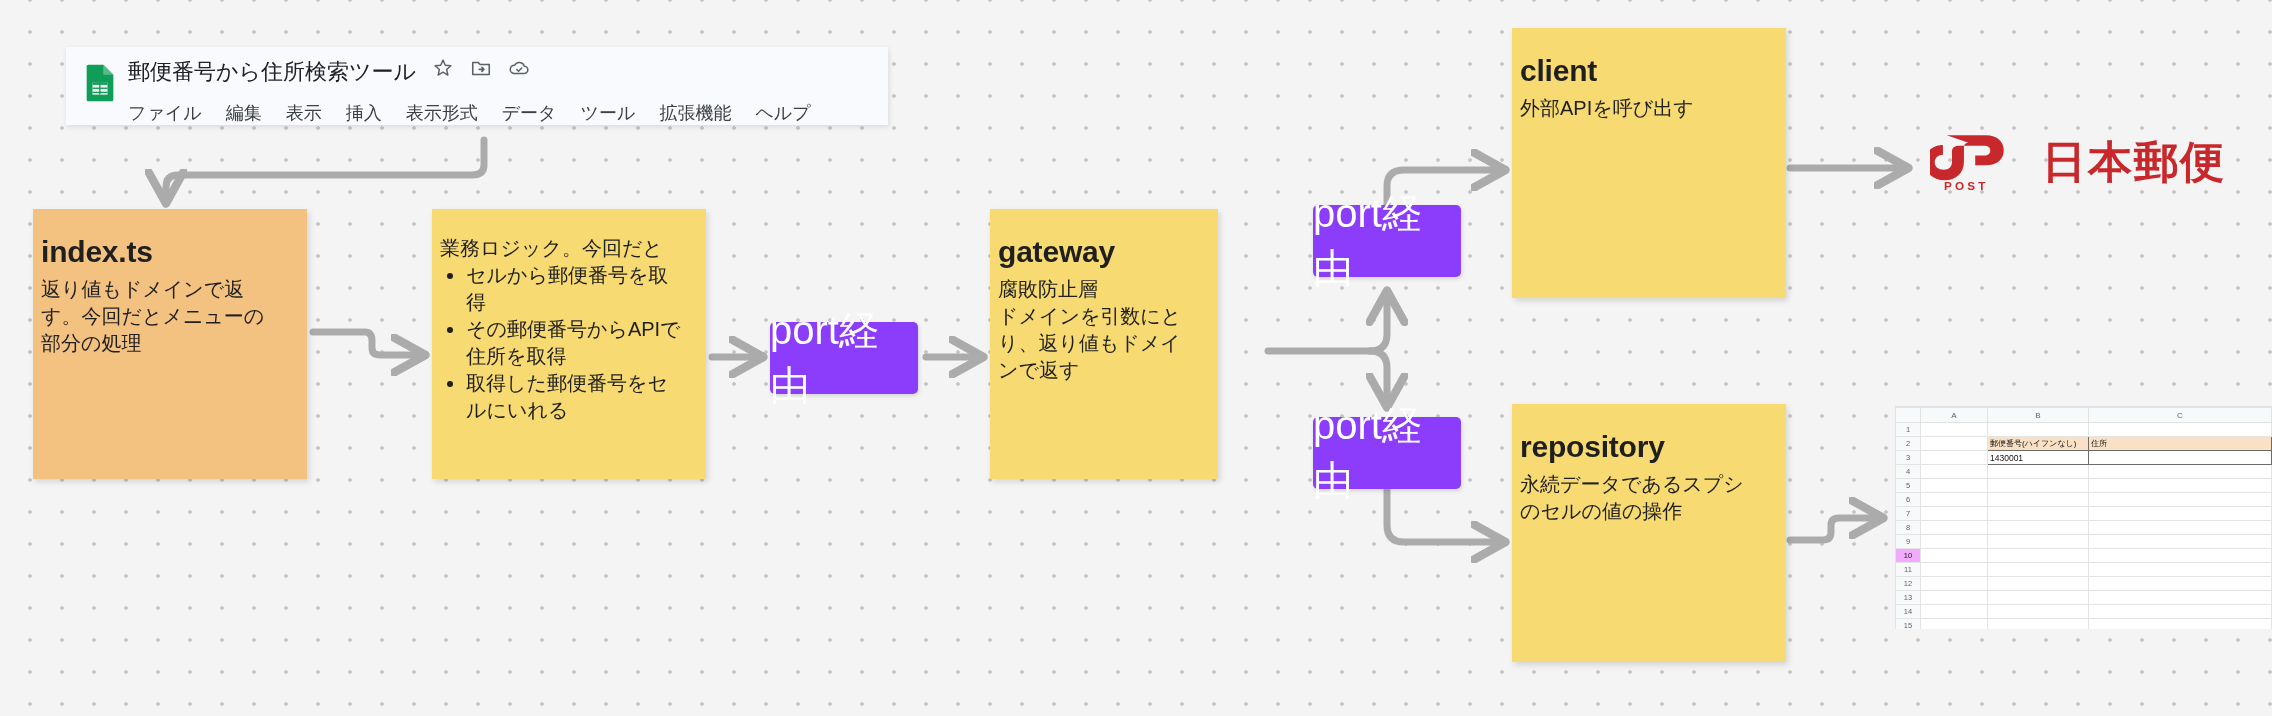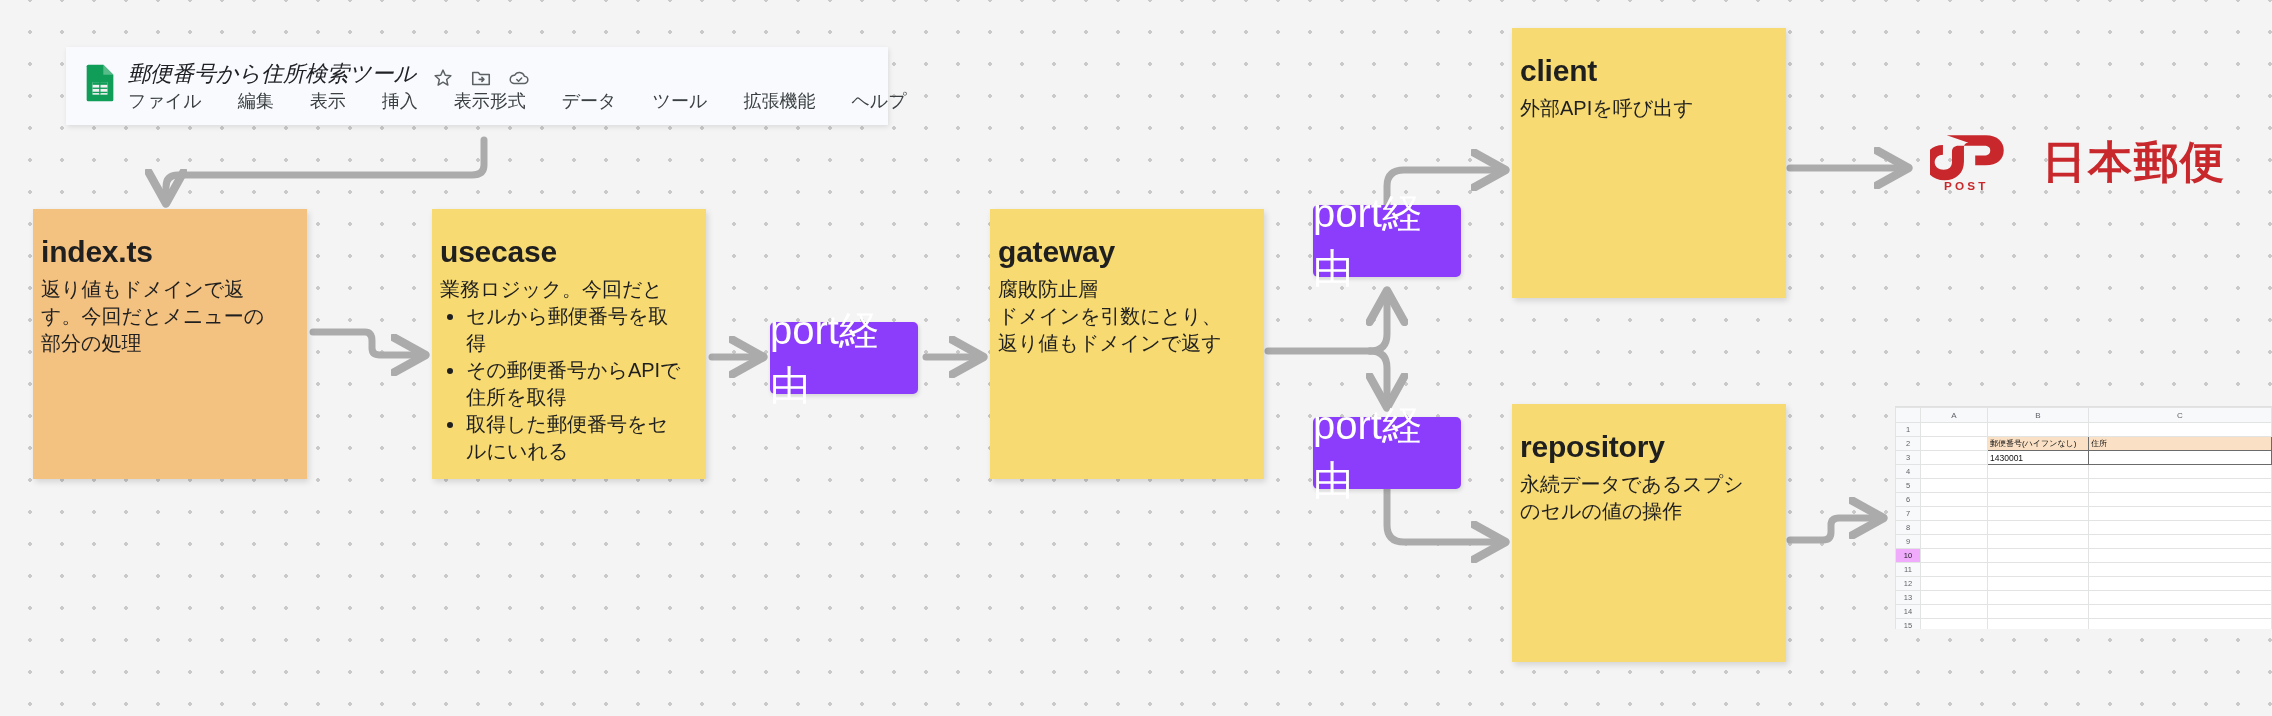--- a/index.html
+++ b/index.html
@@ -65,21 +65,21 @@
     width: 274px; height: 270px;
     background: #F3C180;
   }
   #card-usecase {
     left: 432px; top: 209px;
     width: 274px; height: 270px;
     background: #F7DA72;
   }
   #card-gateway {
     left: 990px; top: 209px;
-    width: 274px; height: 270px;
+    width: 228px; height: 270px;
     background: #F7DA72;
   }
   #card-client {
     left: 1512px; top: 28px;
     width: 274px; height: 270px;
     background: #F7DA72;
   }
   #card-repository {
     left: 1512px; top: 404px;
     width: 274px; height: 258px;
@@ -116,37 +116,36 @@
   #sheets-logo {
     width: 40px; height: 40px;
     margin: 16px 8px 0 14px;
     flex: 0 0 auto;
   }
   #sheets-meta {
     padding-top: 10px;
   }
   #sheets-titlerow {
     display: flex;
-    align-items: flex-end;
+    align-items: flex-start;
     gap: 16px;
     height: 32px;
-    font-style: italic;
   }
   #sheets-title {
     font-size: 22px;
     color: #202124;
     white-space: nowrap;
   }
   .sheets-icon { width: 22px; height: 22px; opacity: 0.82; }
   #sheets-menu {
     display: flex;
-    gap: 36px;
+    gap: 24px;
     font-size: 18px;
     color: #3c4043;
-    margin-top: 0;
+    margin-top: 12px;
     white-space: nowrap;
   }
   #sheets-menu span { cursor: default; }
 
   
   #japanpost {
     position: absolute;
     left: 1930px; top: 130px;
     display: flex;
     align-items: center;
@@ -293,21 +292,20 @@
       </div>
     </div>
   </div>
 
   <div class="card" id="card-index">
     <p class="title">index.ts</p>
     <p class="desc">返り値もドメインで返す。今回だとメニューの部分の処理</p>
   </div>
 
   <div class="card" id="card-usecase">
-    <p class="title">usecase</p>
     <p class="desc">業務ロジック。今回だと</p>
     <ul>
       <li>セルから郵便番号を取得</li>
       <li>その郵便番号からAPIで住所を取得</li>
       <li>取得した郵便番号をセルにいれる</li>
     </ul>
   </div>
 
   <div class="card" id="card-gateway">
     <p class="title">gateway</p>

